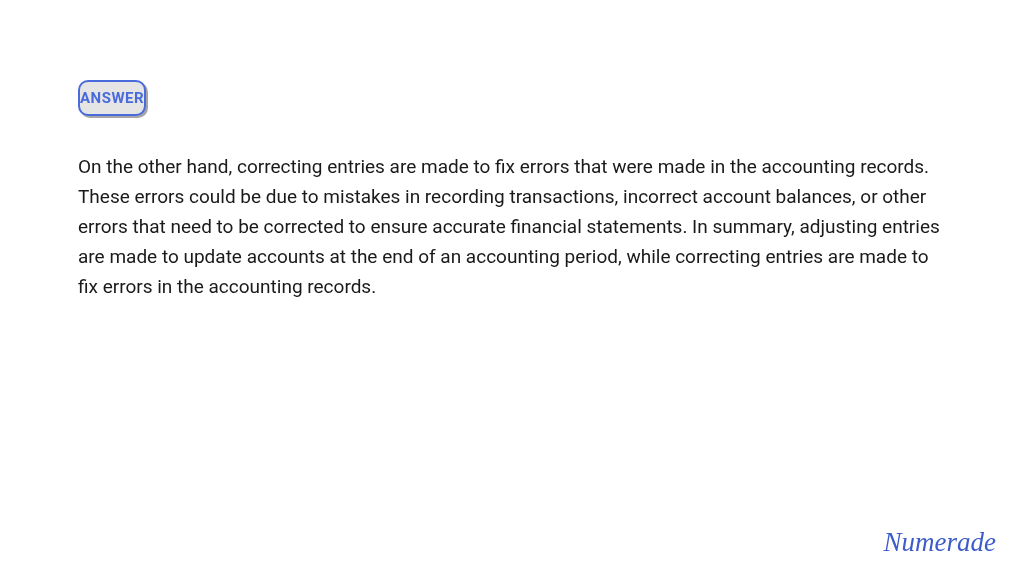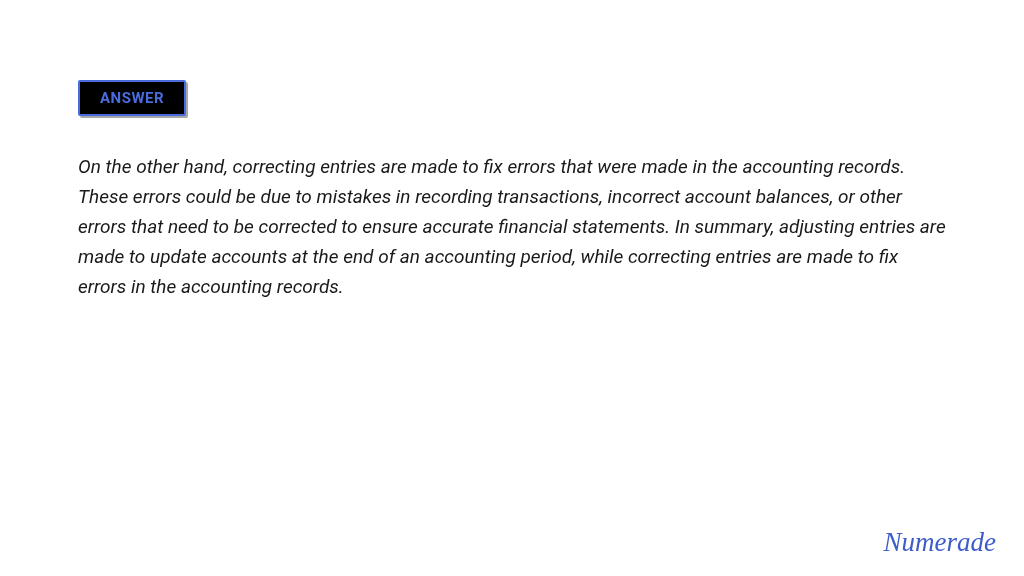--- a/index.html
+++ b/index.html
@@ -13,37 +13,36 @@
       font-family: -apple-system, BlinkMacSystemFont, 'Segoe UI', Roboto, Helvetica, Arial, sans-serif;
       background: #ffffff;
       position: relative;
       overflow: hidden;
     }
     .content-wrapper {
       padding: 80px 78px 0 78px;
     }
     .answer-badge {
       display: inline-block;
-      background: #000000;
+      background: #e5e5e5;
       border: 2px solid #4a6bdb;
-      border-radius: 2px;
-      padding: 7px 20px;
+      border-radius: 10px;
+      padding: 7px 0;
       color: #4a6bdb;
       font-weight: 700;
       font-size: 15px;
       letter-spacing: 0.5px;
       box-shadow: 2px 2px 0px rgba(0,0,0,0.35);
       margin-bottom: 36px;
     }
     .answer-text {
       color: #1a1a1a;
       font-size: 19px;
       line-height: 1.58;
       font-weight: 400;
-      font-style: italic;
     }
     .brand-logo {
       position: absolute;
       bottom: 18px;
       right: 28px;
       color: #3d5cc9;
       font-size: 27px;
       font-weight: 400;
       font-style: italic;
       font-family: Georgia, 'Times New Roman', serif;

